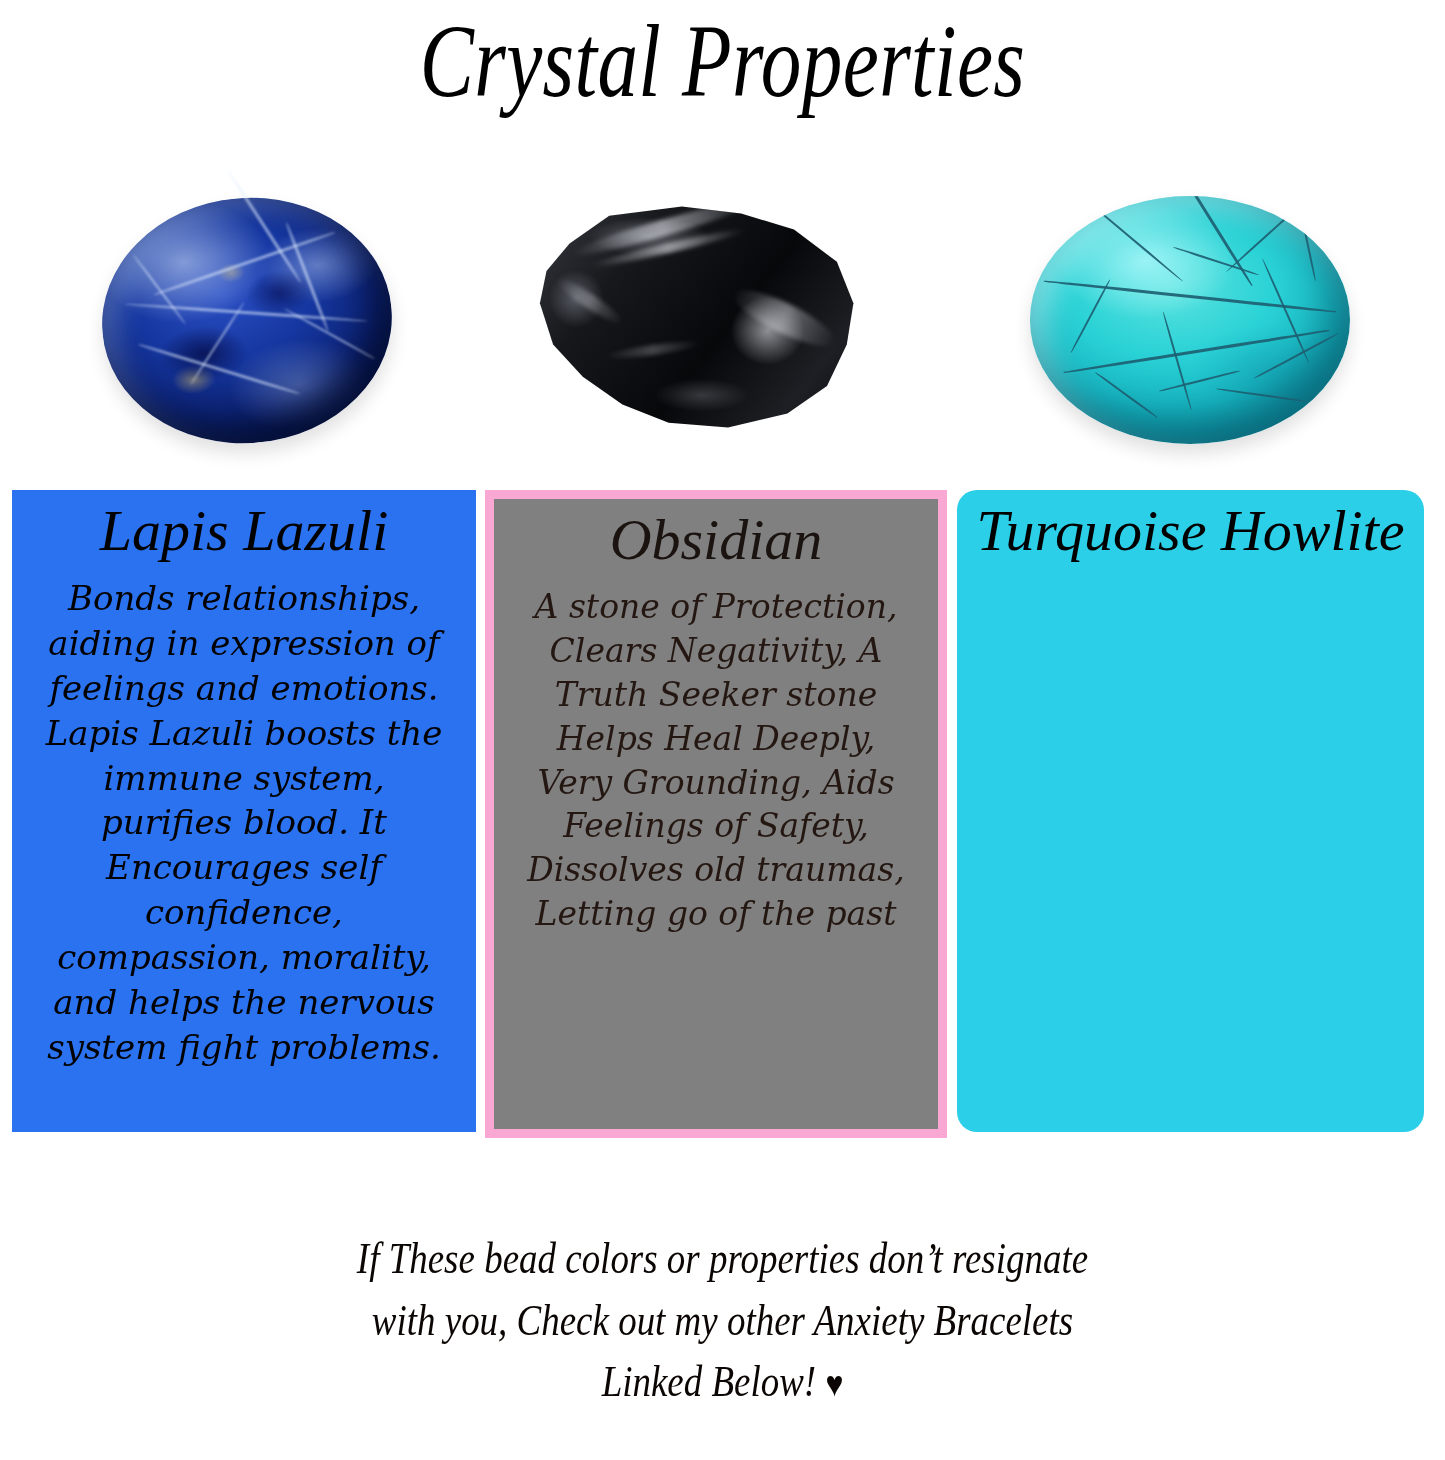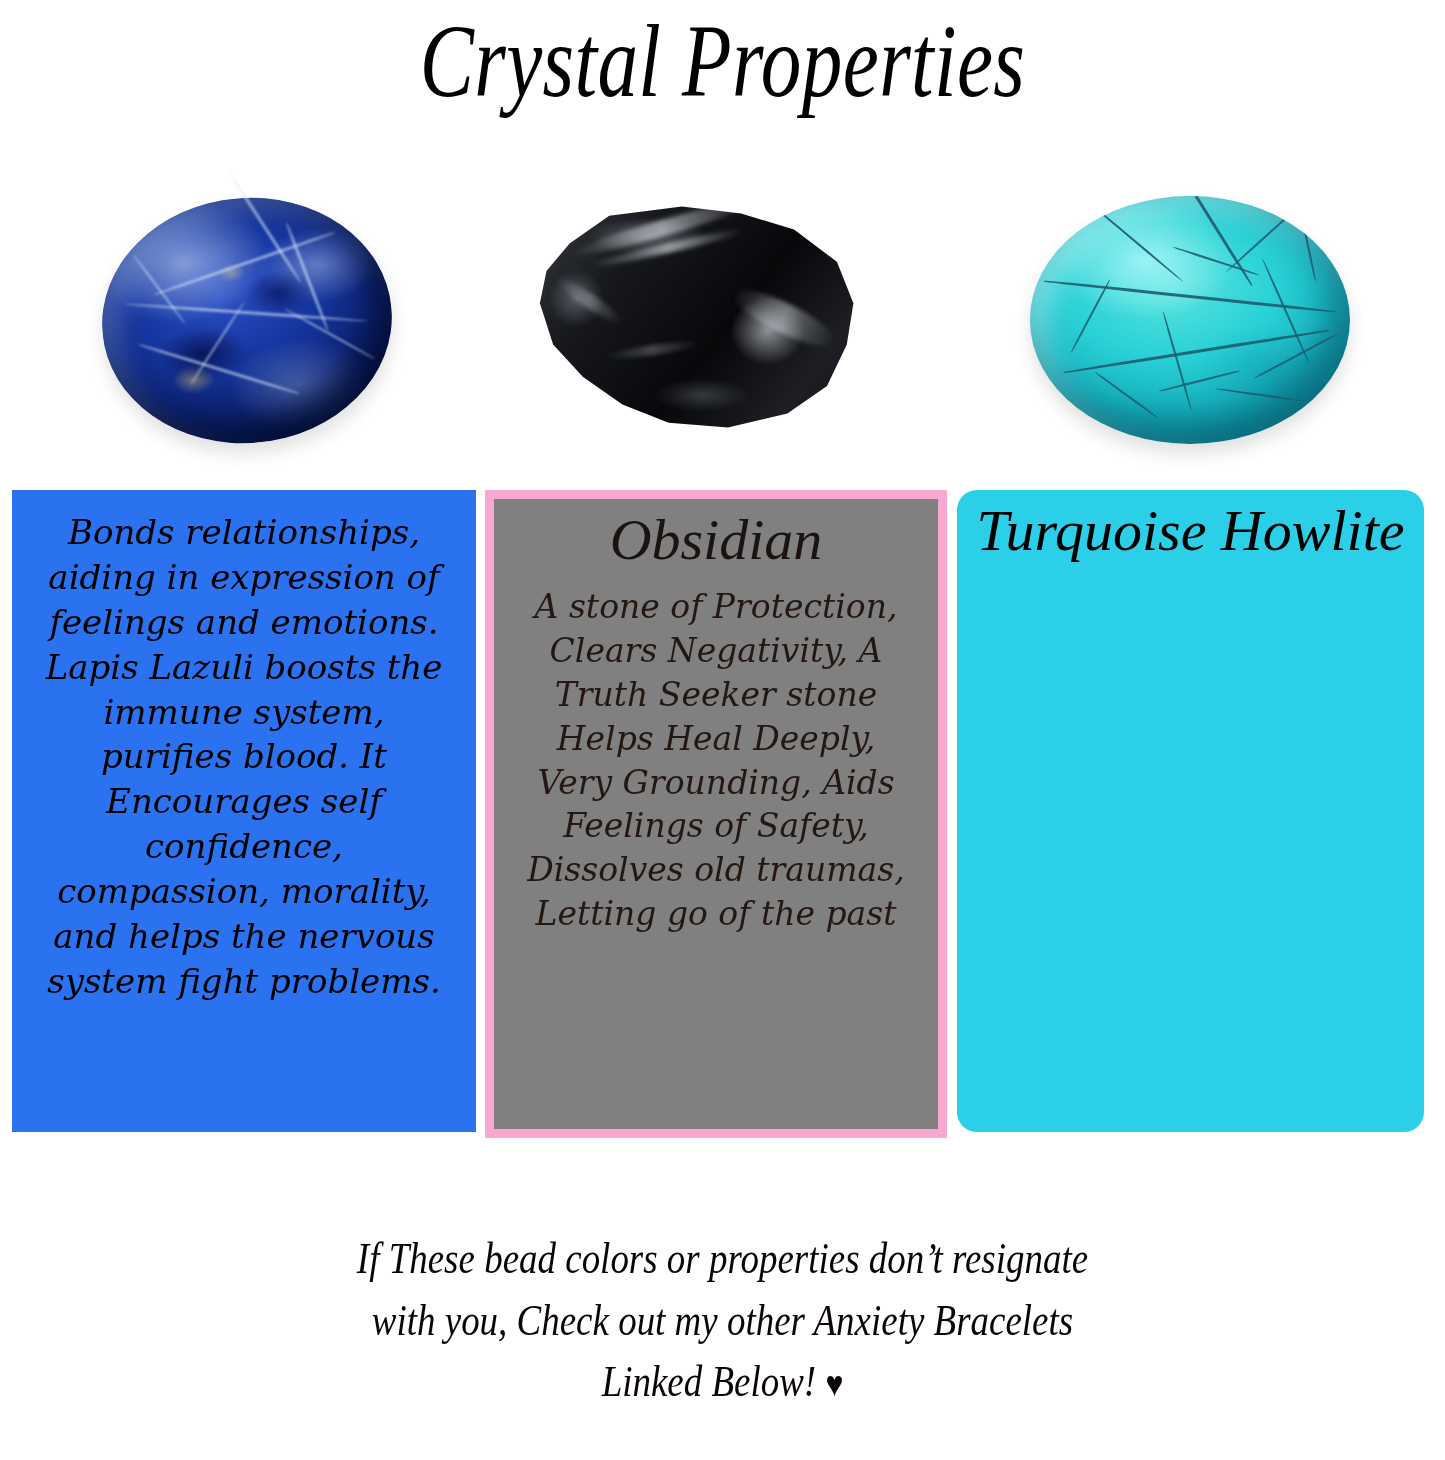--- a/index.html
+++ b/index.html
@@ -282,20 +282,21 @@
       <div class="tq-web tw11"></div>
       <div class="tq-web tw12"></div>
       <div class="tq-web tw13"></div>
       <div class="tq-web tw14"></div>
     </div>
   </div>
 
 </div>
 
 <div class="card card-lapis">
+  <div class="card-heading">Lapis Lazuli</div>
   <div class="card-body">Bonds relationships, aiding in expression of feelings and emotions. Lapis Lazuli boosts the immune system, purifies blood. It Encourages self confidence, compassion, morality, and helps the nervous system fight problems.</div>
 </div>
 
 <div class="card card-obsidian">
   <div class="card-heading">Obsidian</div>
   <div class="card-body">A stone of Protection, Clears Negativity, A Truth Seeker stone Helps Heal Deeply, Very Grounding, Aids Feelings of Safety, Dissolves old traumas, Letting go of the past</div>
 </div>
 
 <div class="card card-turquoise">
   <div class="card-heading">Turquoise Howlite</div>

